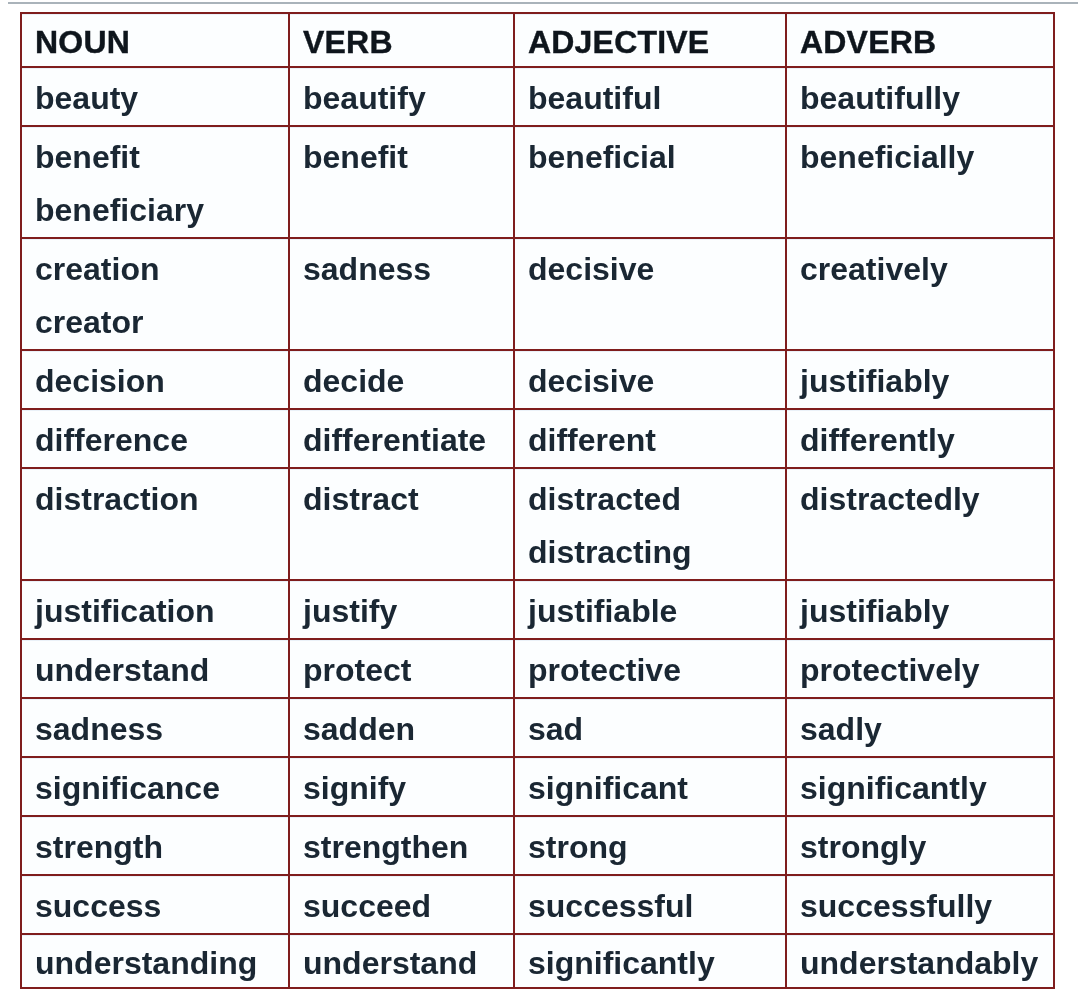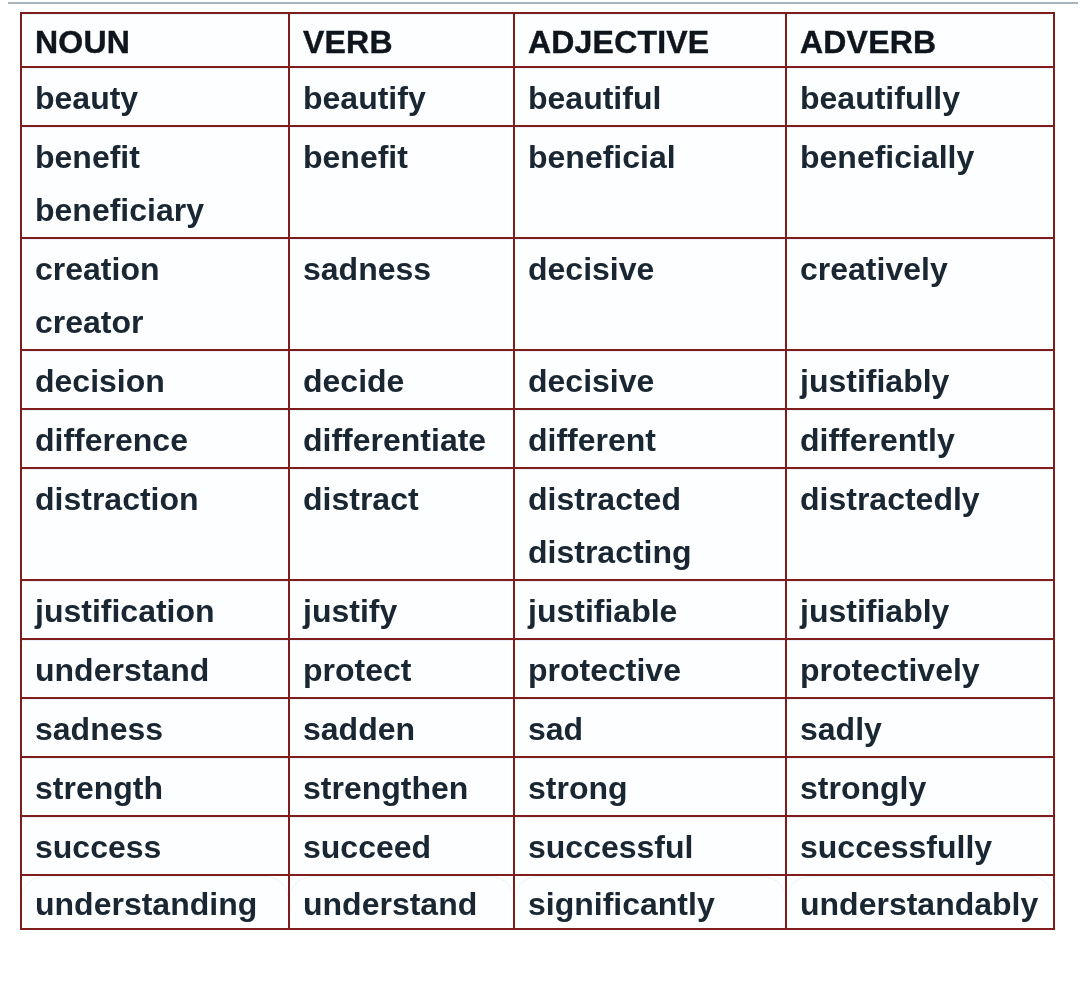--- a/index.html
+++ b/index.html
@@ -56,21 +56,21 @@
   }
   table.word-table td {
     font-size: 32px;
     font-weight: 600;
     color: #1a2733;
     line-height: 53px;
     margin-left: 40px;
   }
   tr.row-single td { height: 53px; }
   tr.row-double td { height: 106px; }
-  tr.row-last td   { height: 48px; line-height: 48px; border-radius: 22px; }
+  tr.row-last td   { height: 48px; line-height: 48px; }
 </style>
 </head>
 <body>
 
 <div class="scan-edge-line"></div>
 
 <table class="word-table">
   <colgroup>
     <col class="c-noun">
     <col class="c-verb">
@@ -137,20 +137,26 @@
       <td>protective</td>
       <td>protectively</td>
     </tr>
     <tr class="row-single">
       <td>sadness</td>
       <td>sadden</td>
       <td>sad</td>
       <td>sadly</td>
     </tr>
     <tr class="row-single">
+      <td>significance</td>
+      <td>signify</td>
+      <td>significant</td>
+      <td>significantly</td>
+    </tr>
+    <tr class="row-single">
       <td>strength</td>
       <td>strengthen</td>
       <td>strong</td>
       <td>strongly</td>
     </tr>
     <tr class="row-single">
       <td>success</td>
       <td>succeed</td>
       <td>successful</td>
       <td>successfully</td>

